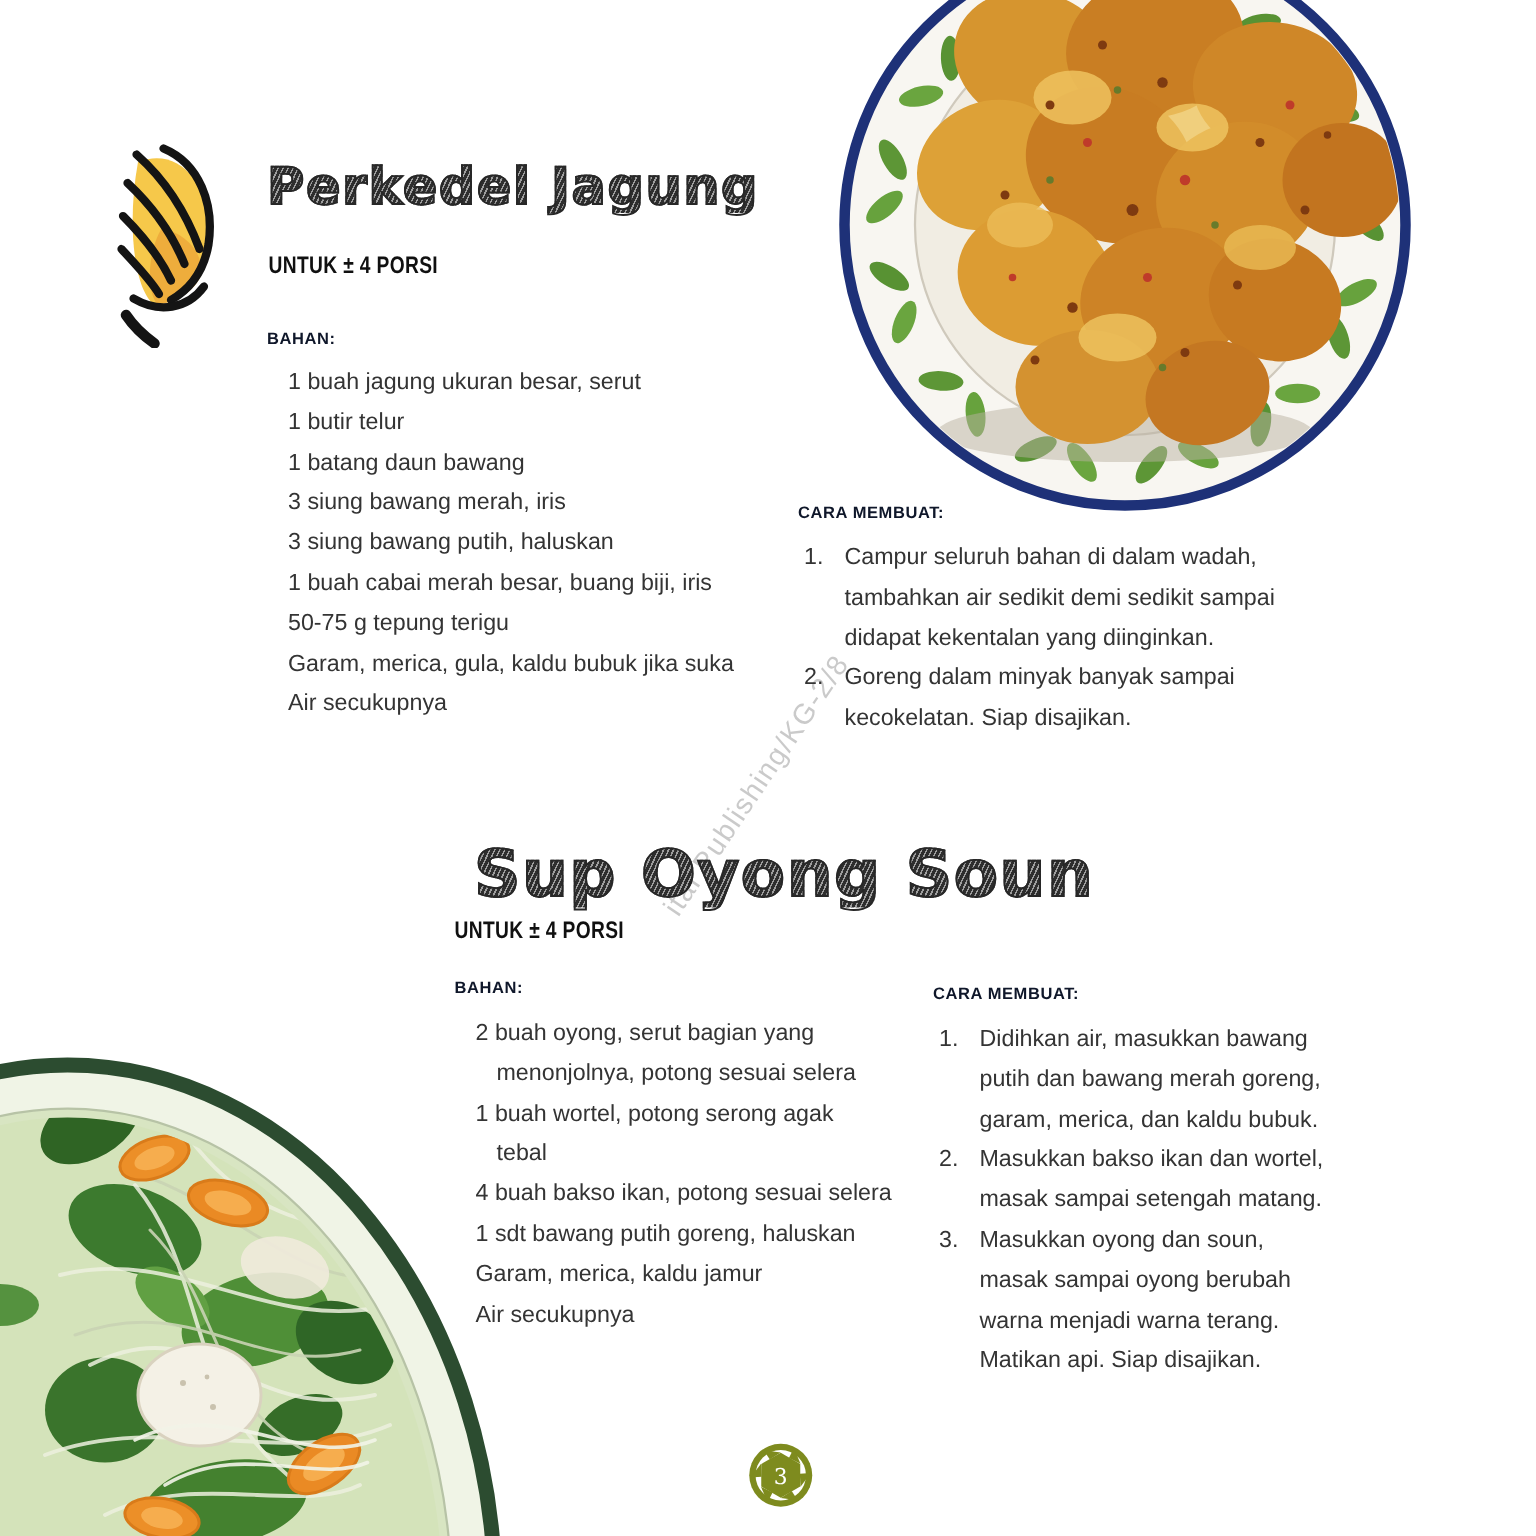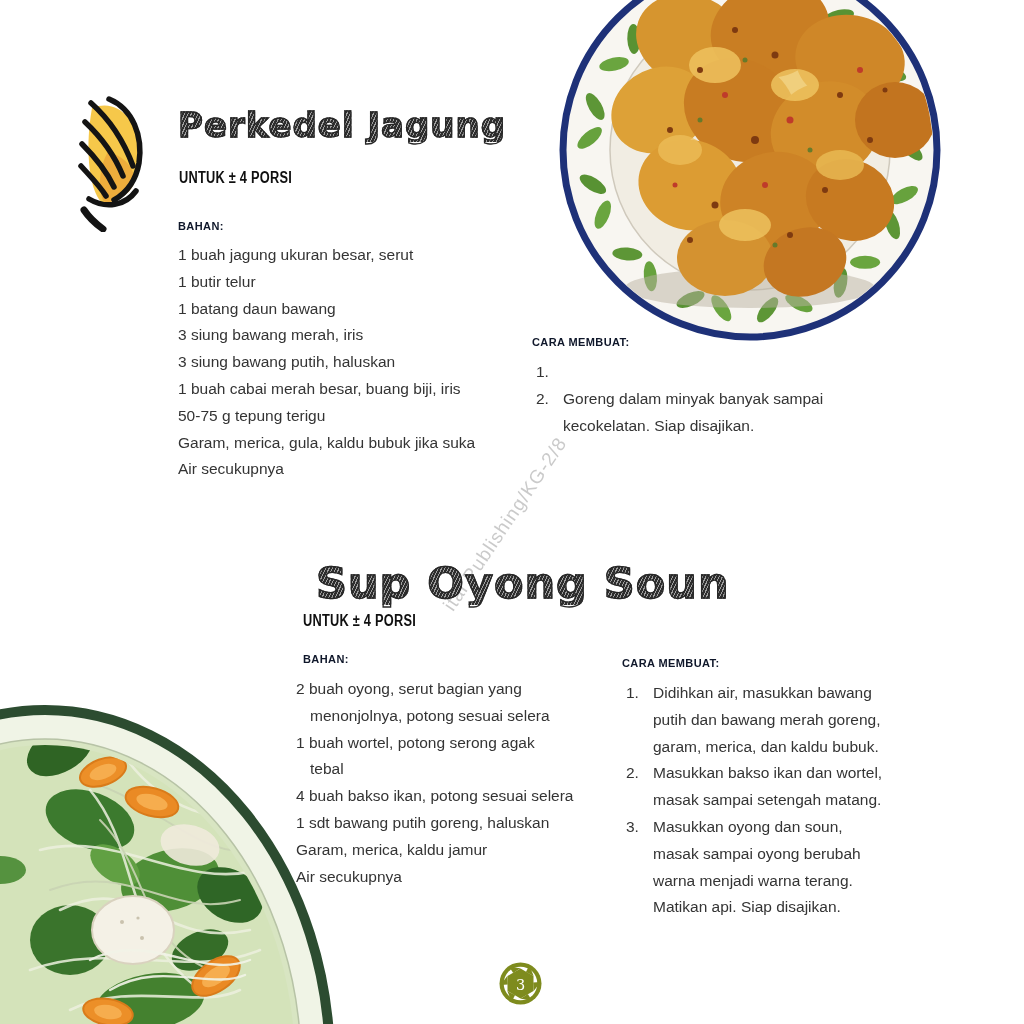--- a/index.html
+++ b/index.html
@@ -245,51 +245,54 @@
     </g>
   </svg>
 
   <div class="abs watermark">ital Publishing/KG-2/8</div>
 
   <section>
     <h1 class="abs sketch-title title-1" style="margin:0">Perkedel Jagung</h1>
     <div class="abs portion portion-1">UNTUK ± 4 PORSI</div>
 
     <div class="abs sec-header" style="left:178px;top:220px">BAHAN:</div>
-    <div class="abs ing-list" style="left:178px;top:242px;width:380px">
+    <div class="abs ing-list" style="left:192px;top:242px;width:380px">
       <div class="ing-item">1 buah jagung ukuran besar, serut</div>
       <div class="ing-item">1 butir telur</div>
       <div class="ing-item">1 batang daun bawang</div>
       <div class="ing-item">3 siung bawang merah, iris</div>
       <div class="ing-item">3 siung bawang putih, haluskan</div>
       <div class="ing-item">1 buah cabai merah besar, buang biji, iris</div>
       <div class="ing-item">50-75 g tepung terigu</div>
       <div class="ing-item">Garam, merica, gula, kaldu bubuk jika suka</div>
       <div class="ing-item">Air secukupnya</div>
     </div>
 
     <div class="abs sec-header" style="left:532px;top:336px">CARA MEMBUAT:</div>
     <div class="abs steps" style="left:536px;top:359px;width:330px">
       <div class="step">
         <span class="step-num">1.</span>
+        <span class="step-text">Campur seluruh bahan di dalam wadah,
+tambahkan air sedikit demi sedikit sampai
+didapat kekentalan yang diinginkan.</span>
       </div>
       <div class="step">
         <span class="step-num">2.</span>
         <span class="step-text">Goreng dalam minyak banyak sampai
 kecokelatan. Siap disajikan.</span>
       </div>
     </div>
   </section>
 
   <section>
     <h1 class="abs sketch-title title-2" style="margin:16px">Sup Oyong Soun</h1>
     <div class="abs portion portion-2">UNTUK ± 4 PORSI</div>
 
     <div class="abs sec-header" style="left:303px;top:653px">BAHAN:</div>
-    <div class="abs ing-list" style="left:296px;top:676px;width:320px">
+    <div class="abs ing-list" style="left:317px;top:676px;width:320px">
       <div class="ing-item">2 buah oyong, serut bagian yang
 menonjolnya, potong sesuai selera</div>
       <div class="ing-item">1 buah wortel, potong serong agak
 tebal</div>
       <div class="ing-item">4 buah bakso ikan, potong sesuai selera</div>
       <div class="ing-item">1 sdt bawang putih goreng, haluskan</div>
       <div class="ing-item">Garam, merica, kaldu jamur</div>
       <div class="ing-item">Air secukupnya</div>
     </div>
 

